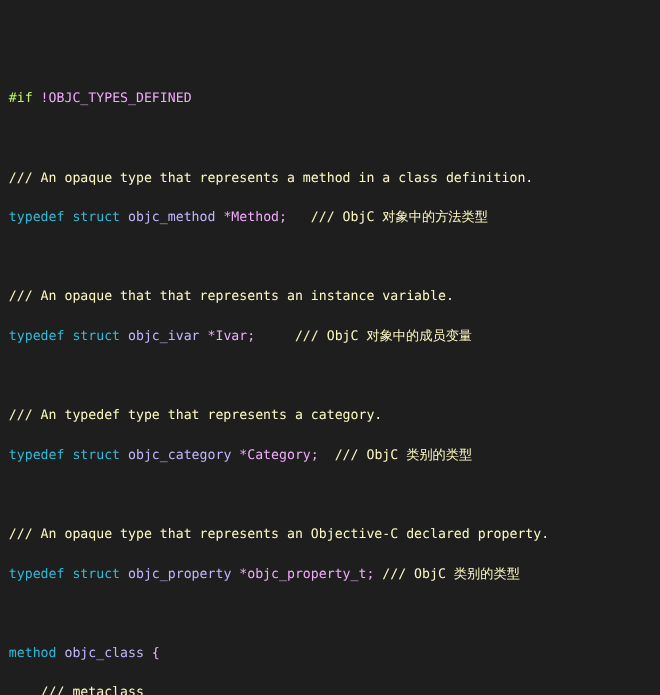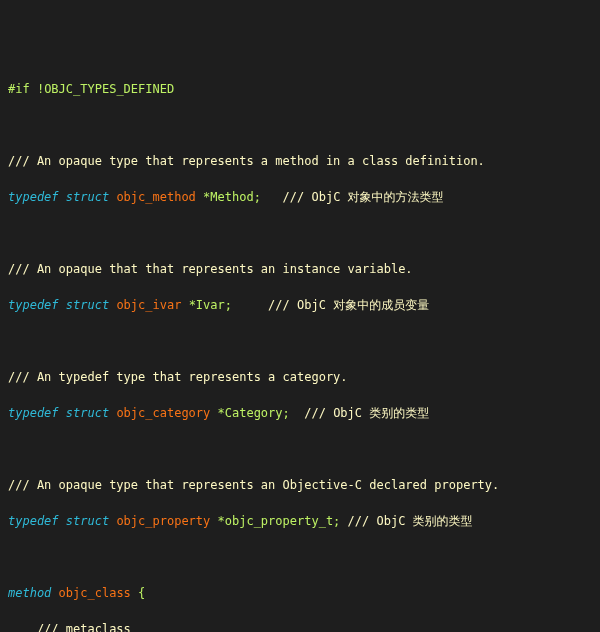--- a/index.html
+++ b/index.html
@@ -10,23 +10,23 @@
     font-size: 12px;
     line-height: 1.5;
     color: #d4d4d4;
     white-space: pre;
     width: 600px;
     box-sizing: border-box;
   }
   .line { display: block; }
   .pp   { color: #bef264; }       
   .cm   { color: #fef9c3; }       
-  .kw   { color: #2fbad8; font-style: italic; } 
-  .ty   { color: #f97316; text-align: right; }       
-  .id   { color: #bef264; }       
+  .kw   { color: #2fbad8; } 
+  .ty   { color: #c4b5fd; text-align: right; }       
+  .id   { color: #f0abfc; }       
 </style>
 </head>
 <body>
 
 
 
 <span class="line"><span class="pp">#if</span><span class="id"> !OBJC_TYPES_DEFINED</span></span>
 <span class="line"> </span>
 <span class="line cm">/// An opaque type that represents a method in a class definition.</span>
 <span class="line"><span class="kw">typedef struct </span><span class="ty">objc_method</span><span class="id"> *Method;</span><span class="cm">   /// ObjC 对象中的方法类型</span></span>

